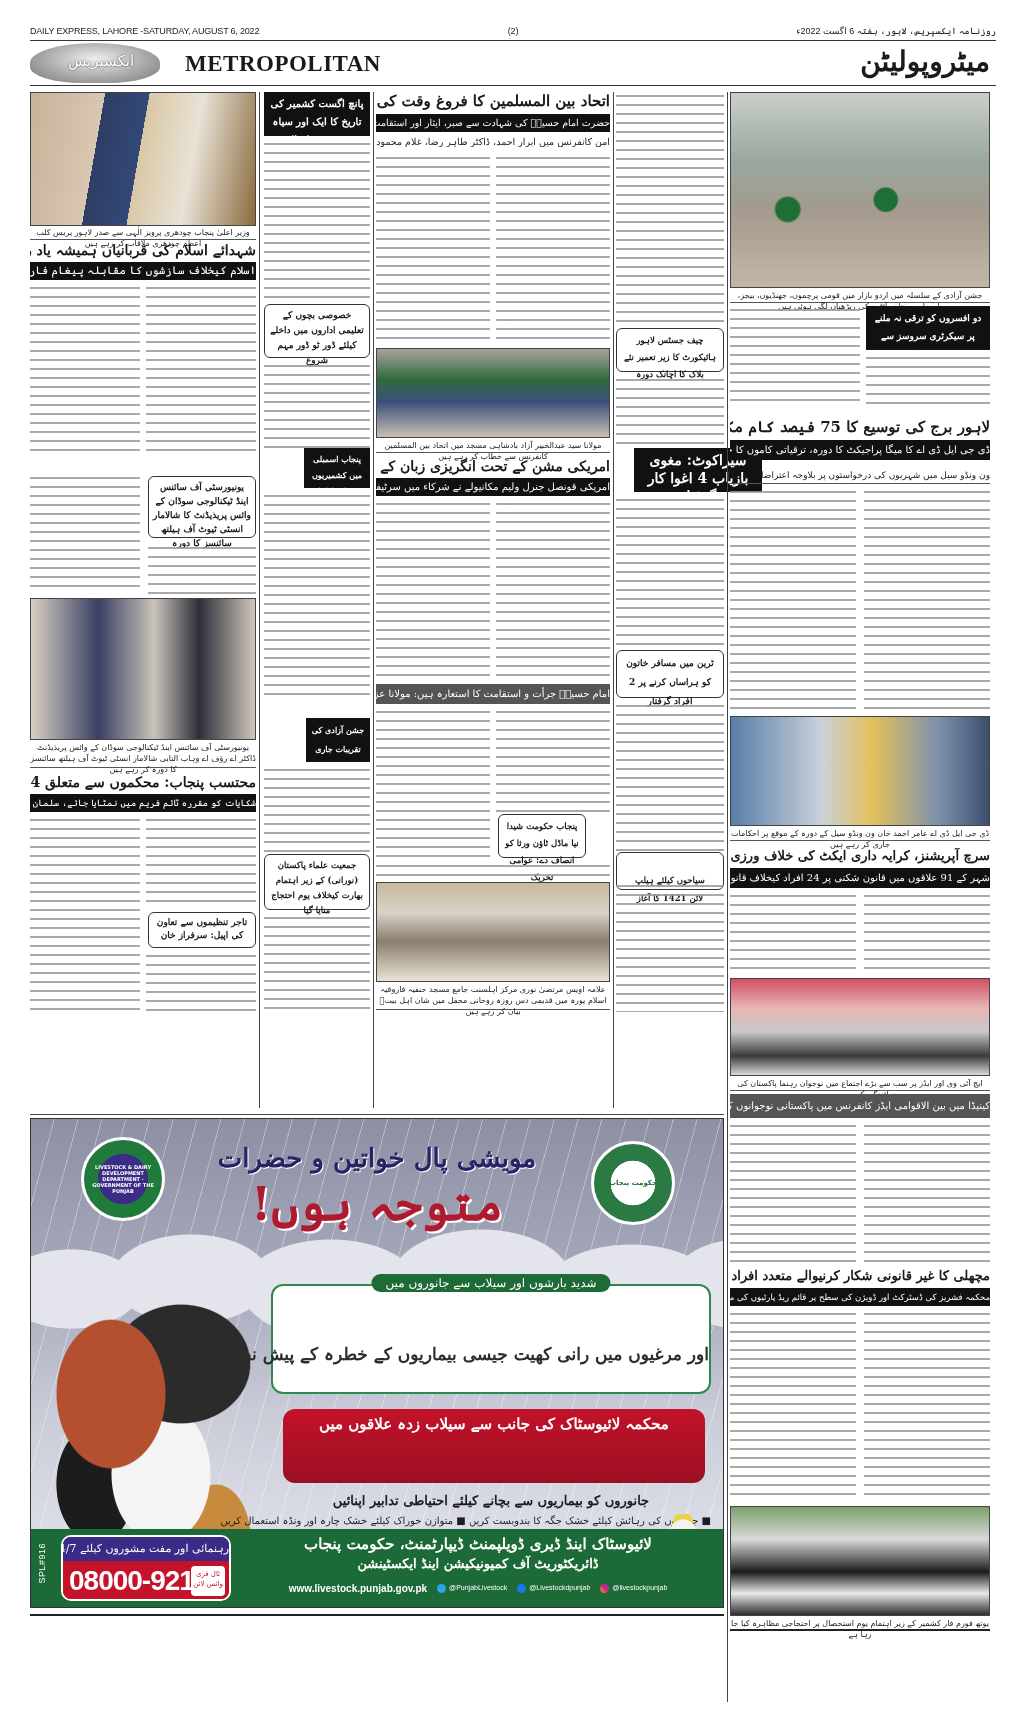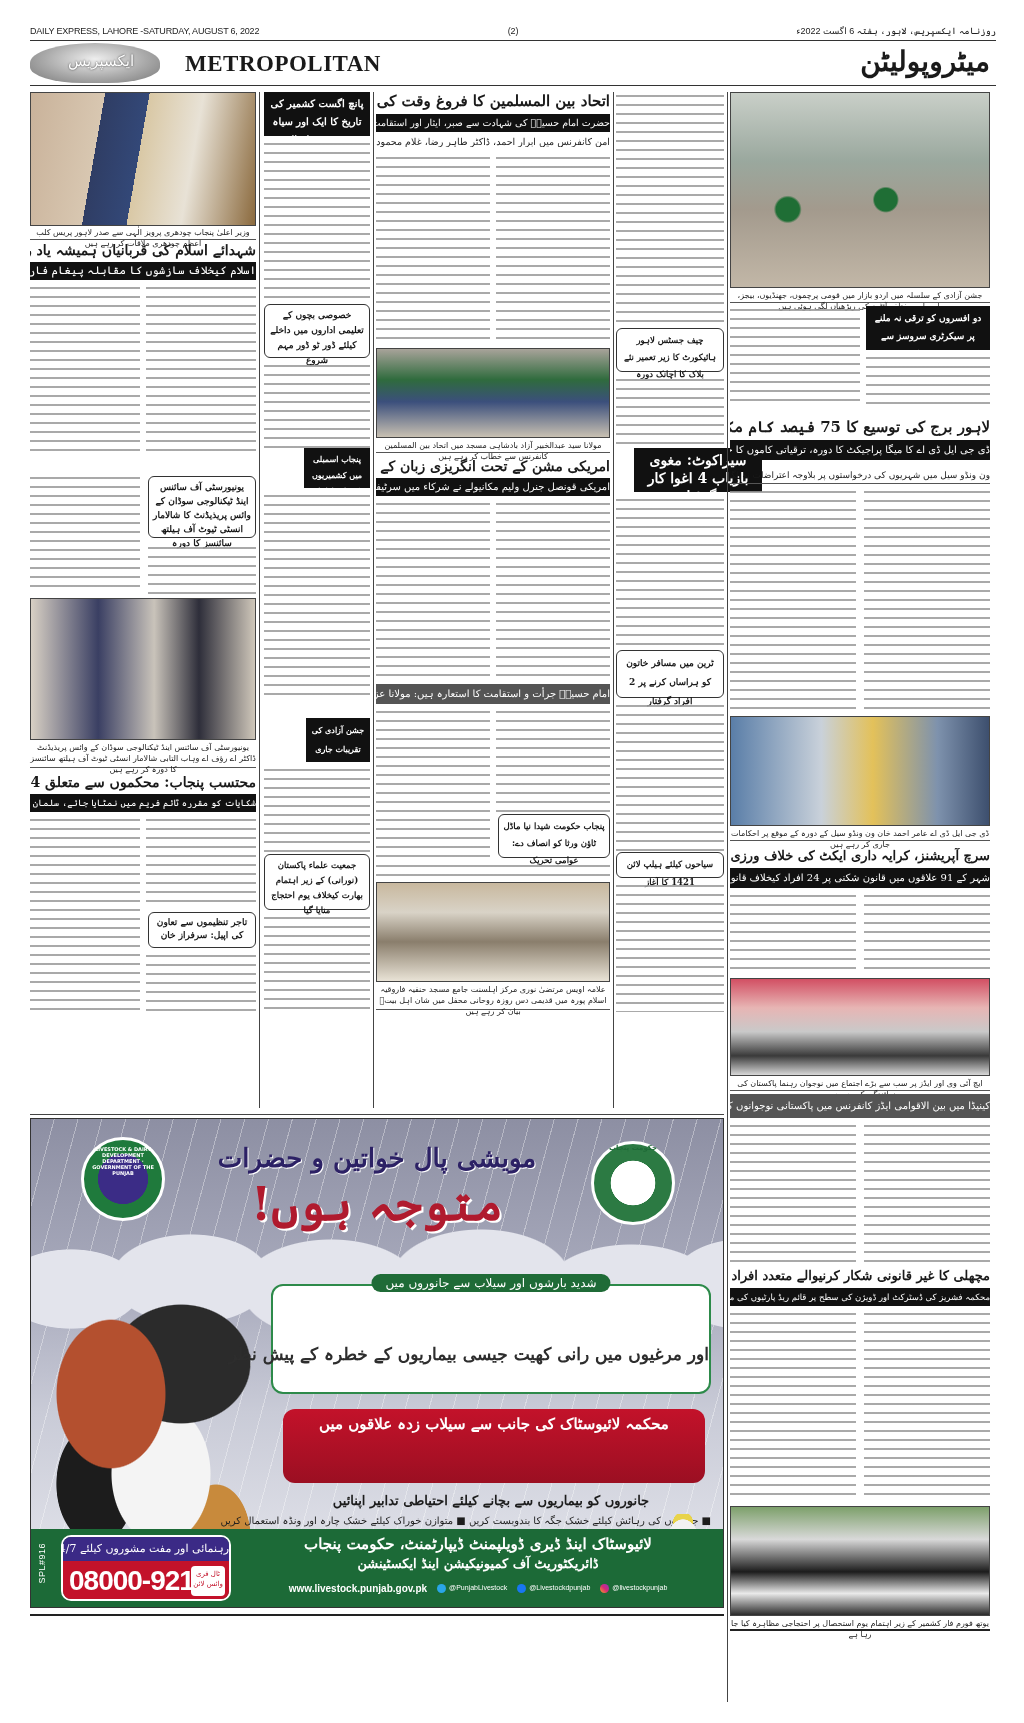--- a/index.html
+++ b/index.html
@@ -41,21 +41,21 @@
   
   .ad{position:absolute;left:0;top:1118px;width:720px;height:490px;border:1px solid #333;overflow:hidden;background:linear-gradient(180deg,#8d8fa3 0%,#a9abbd 35%,#c9cbd7 60%,#e8e9ef 100%)}
   .ad-rain{position:absolute;inset:0;background:repeating-linear-gradient(105deg,transparent 0,transparent 22px,rgba(255,255,255,.35) 22px,rgba(255,255,255,.35) 23px)}
   .ad-clouds{position:absolute;left:0;right:0;top:90px;height:120px;background:
     radial-gradient(ellipse 70px 40px at 40px 80px,#e3e4ec 98%,transparent),
     radial-gradient(ellipse 80px 45px at 160px 70px,#e3e4ec 98%,transparent),
     radial-gradient(ellipse 90px 50px at 300px 80px,#e3e4ec 98%,transparent),
     radial-gradient(ellipse 90px 50px at 450px 70px,#e3e4ec 98%,transparent),
     radial-gradient(ellipse 90px 50px at 600px 85px,#e3e4ec 98%,transparent),
     radial-gradient(ellipse 70px 45px at 710px 75px,#e3e4ec 98%,transparent)}
-  .ad-seal{position:absolute;width:84px;height:84px;border-radius:50%;border:3px solid #fff;display:flex;align-items:flex-start;justify-content:center;text-align:center;font-size:7px;color:#fff;font-weight:bold}
+  .ad-seal{position:absolute;width:84px;height:84px;border-radius:50%;border:3px solid #fff;display:flex;align-items:center;justify-content:center;text-align:center;font-size:7px;color:#fff;font-weight:bold}
   .ad-seal.l{left:50px;top:18px;background:radial-gradient(circle,#3b2c86 0 45%,#1f7a3c 46% 100%)}
   .ad-seal.r{right:48px;top:22px;background:radial-gradient(circle,#ffffff 0 40%,#2c7a43 41% 100%);color:#1f6b37}
   .ad-title1{position:absolute;left:0;right:0;top:24px;text-align:center;direction:rtl;font-family:"DejaVu Serif",serif;font-size:26px;font-weight:bold;color:#2c2165;text-shadow:1px 1px 0 #fff}
   .ad-title2{position:absolute;left:0;right:0;top:58px;text-align:center;direction:rtl;font-family:"DejaVu Serif",serif;font-size:46px;font-weight:bold;color:#b01a2e;text-shadow:2px 2px 0 #fff}
   .ad-panel{position:absolute;left:240px;top:165px;width:440px;height:110px;background:#fff;border:2px solid #2d8a4a;border-radius:12px}
   .ad-panel-tab{position:absolute;left:50%;top:-12px;transform:translateX(-50%);background:#1f6b37;color:#fff;padding:2px 14px;border-radius:10px;font-family:"DejaVu Serif",serif;font-size:12px;direction:rtl;white-space:nowrap}
   .ad-panel-l1,.ad-panel-l2{position:absolute;left:0;right:0;text-align:center;direction:rtl;font-family:"DejaVu Serif",serif;font-weight:bold;color:#1f6b37;white-space:nowrap}
   .ad-panel-l1{top:22px;font-size:17px}
   .ad-panel-l2{top:58px;font-size:17px;color:#2d2d2d}
   .ad-red{position:absolute;left:252px;top:290px;width:422px;height:74px;background:linear-gradient(180deg,#c3122a,#9b0f22);border-radius:12px;color:#fff;text-align:center;direction:rtl;font-family:"DejaVu Serif",serif;font-weight:bold}
@@ -152,34 +152,34 @@
   <div class="text" style="left:466px;top:154px;width:114px;height:190px"></div>
   <div class="photo ph-mosque" style="left:346px;top:348px;width:234px;height:90px"></div>
   <div class="caption" style="left:346px;top:440px;width:234px;height:13px">مولانا سید عبدالخبیر آزاد بادشاہی مسجد میں اتحاد بین المسلمین کانفرنس سے خطاب کر رہے ہیں</div>
   <div class="hl" style="left:346px;top:458px;width:234px;font-size:14px">امریکی مشن کے تحت انگریزی زبان کے 60 ٹیچرز کی تربیت</div>
   <div class="bar" style="left:346px;top:478px;width:234px;font-size:10px">امریکی قونصل جنرل ولیم مکانیولے نے شرکاء میں سرٹیفکیٹ تقسیم کیے</div>
   <div class="text" style="left:346px;top:500px;width:114px;height:178px"></div>
   <div class="text" style="left:466px;top:500px;width:114px;height:178px"></div>
   <div class="bar grey" style="left:346px;top:684px;width:234px;font-size:10px;line-height:20px">امام حسینؓ جرأت و استقامت کا استعارہ ہیں: مولانا عزیز الرحمٰن</div>
   <div class="text" style="left:346px;top:708px;width:114px;height:152px"></div>
   <div class="text" style="left:466px;top:708px;width:114px;height:104px"></div>
-  <div class="boxhl" style="left:468px;top:814px;width:112px;height:44px;font-size:8.5px;line-height:17px">پنجاب حکومت شیدا نیا ماڈل ٹاؤن ورثا کو انصاف دے: عوامی تحریک</div>
+  <div class="boxhl" style="left:468px;top:814px;width:88px;height:44px;font-size:8.5px;line-height:17px">پنجاب حکومت شیدا نیا ماڈل ٹاؤن ورثا کو انصاف دے: عوامی تحریک</div>
   <div class="text" style="left:346px;top:862px;width:234px;height:16px"></div>
   <div class="photo ph-gathering" style="left:346px;top:882px;width:234px;height:100px"></div>
   <div class="caption" style="left:346px;top:984px;width:234px;height:26px">علامہ اویس مرتضیٰ نوری مرکز اہلسنت جامع مسجد حنفیہ فاروقیہ اسلام پورہ میں قدیمی دس روزہ روحانی محفل میں شان اہل بیتؓ بیان کر رہے ہیں</div>
 
   <div class="rule" style="left:583px;top:92px;width:1px;height:1016px"></div>
   <div class="text" style="left:586px;top:92px;width:108px;height:232px"></div>
   <div class="boxhl" style="left:586px;top:328px;width:108px;height:44px;font-size:8.5px;line-height:17px">چیف جسٹس لاہور ہائیکورٹ کا زیر تعمیر نئے بلاک کا اچانک دورہ</div>
   <div class="text" style="left:586px;top:376px;width:108px;height:68px"></div>
   <div class="blackhl" style="left:604px;top:448px;width:128px;height:44px;font-size:14px;line-height:18px">شیراکوٹ: مغوی بازیاب 4 اغوا کار گرفتار</div>
   <div class="text" style="left:586px;top:496px;width:108px;height:150px"></div>
   <div class="boxhl" style="left:586px;top:650px;width:108px;height:48px;font-size:9px;line-height:19px">ٹرین میں مسافر خاتون کو ہراساں کرنے پر 2 افراد گرفتار</div>
   <div class="text" style="left:586px;top:702px;width:108px;height:150px"></div>
-  <div class="boxhl" style="left:586px;top:852px;width:108px;height:26px;font-size:8.5px;line-height:18px;padding:2px">سیاحوں کیلئے ہیلپ لائن 1421 کا آغاز</div>
+  <div class="boxhl" style="left:586px;top:852px;width:108px;height:26px;font-size:8.5px;line-height:18px;padding:18px">سیاحوں کیلئے ہیلپ لائن 1421 کا آغاز</div>
   <div class="text" style="left:586px;top:882px;width:108px;height:130px"></div>
 
   <div class="rule" style="left:697px;top:92px;width:1px;height:1610px"></div>
   <div class="photo ph-bazaar" style="left:700px;top:92px;width:260px;height:196px"></div>
   <div class="caption" style="left:700px;top:290px;width:260px;height:13px">جشن آزادی کے سلسلہ میں اردو بازار میں قومی پرچموں، جھنڈیوں، بیجز، باجے اور مختلف آئٹمز کی ریڑھیاں لگی ہوئی ہیں</div>
   <div class="text" style="left:700px;top:306px;width:130px;height:100px"></div>
   <div class="blackhl" style="left:836px;top:306px;width:124px;height:44px;font-size:9px;line-height:18px">دو افسروں کو ترقی نہ ملنے پر سیکرٹری سروسز سے پروموشن بورڈ کی رپورٹ طلب</div>
   <div class="text" style="left:836px;top:354px;width:124px;height:54px"></div>
   <div class="hl" style="left:700px;top:418px;width:260px;font-size:15px">لاہور برج کی توسیع کا 75 فیصد کام مکمل ہوگیا</div>
   <div class="bar" style="left:700px;top:440px;width:260px;font-size:10px;line-height:20px">ڈی جی ایل ڈی اے کا میگا پراجیکٹ کا دورہ، ترقیاتی کاموں کا جائزہ لیا</div>

